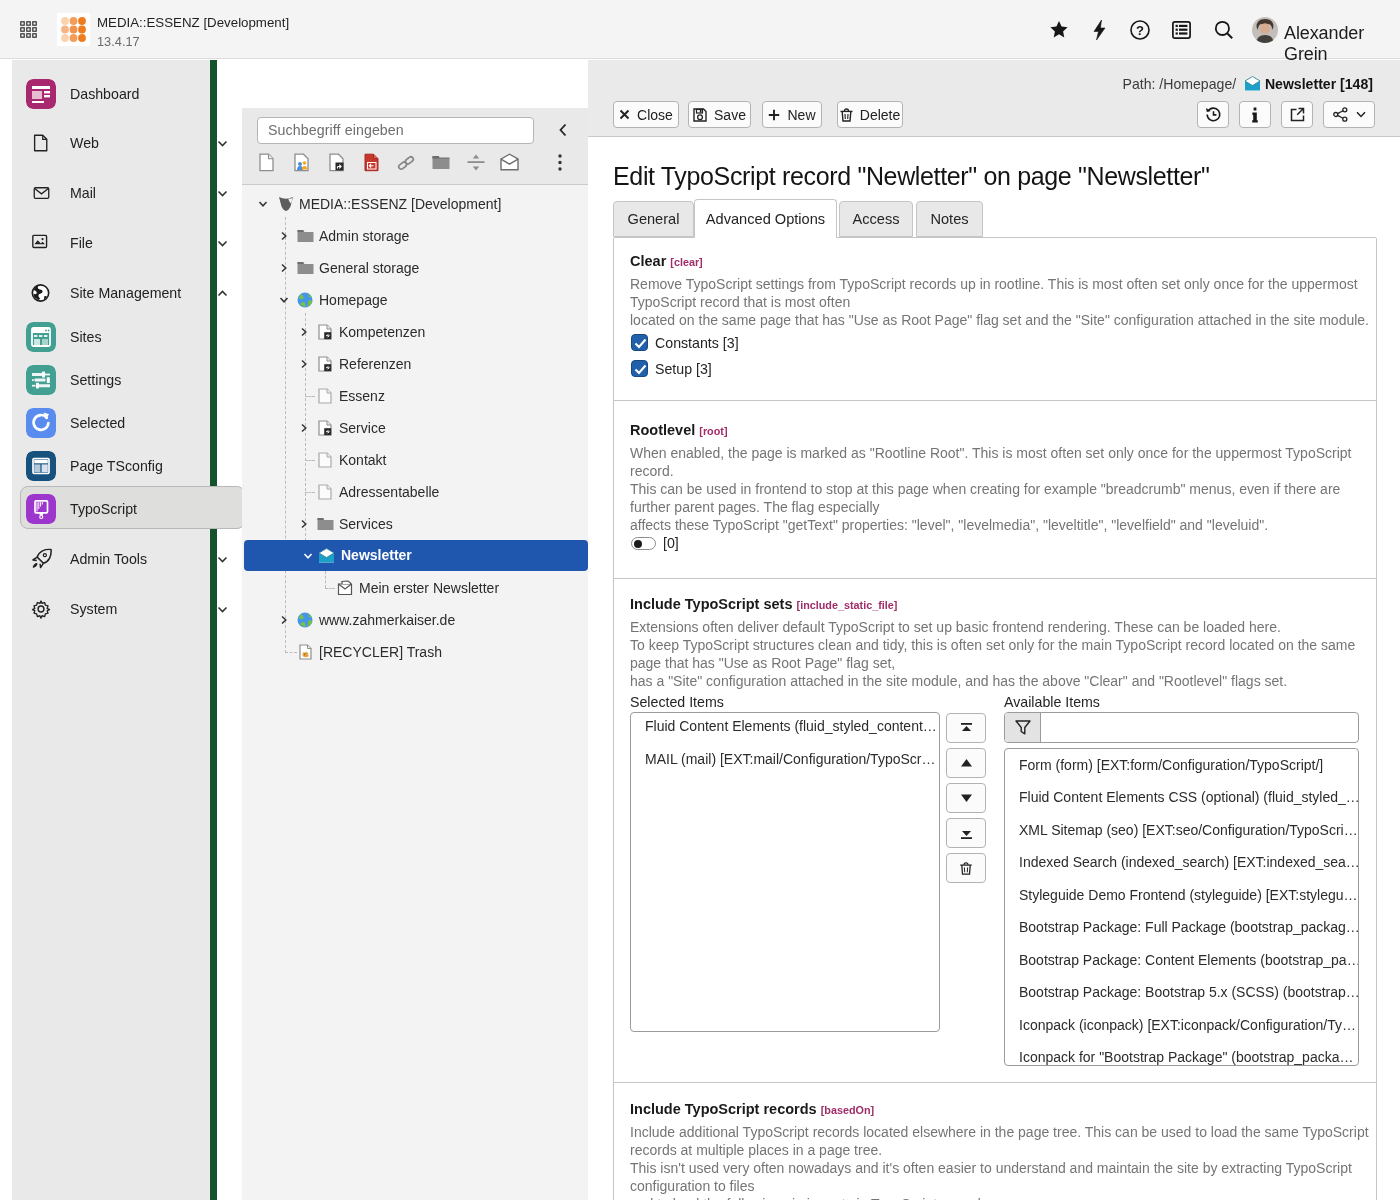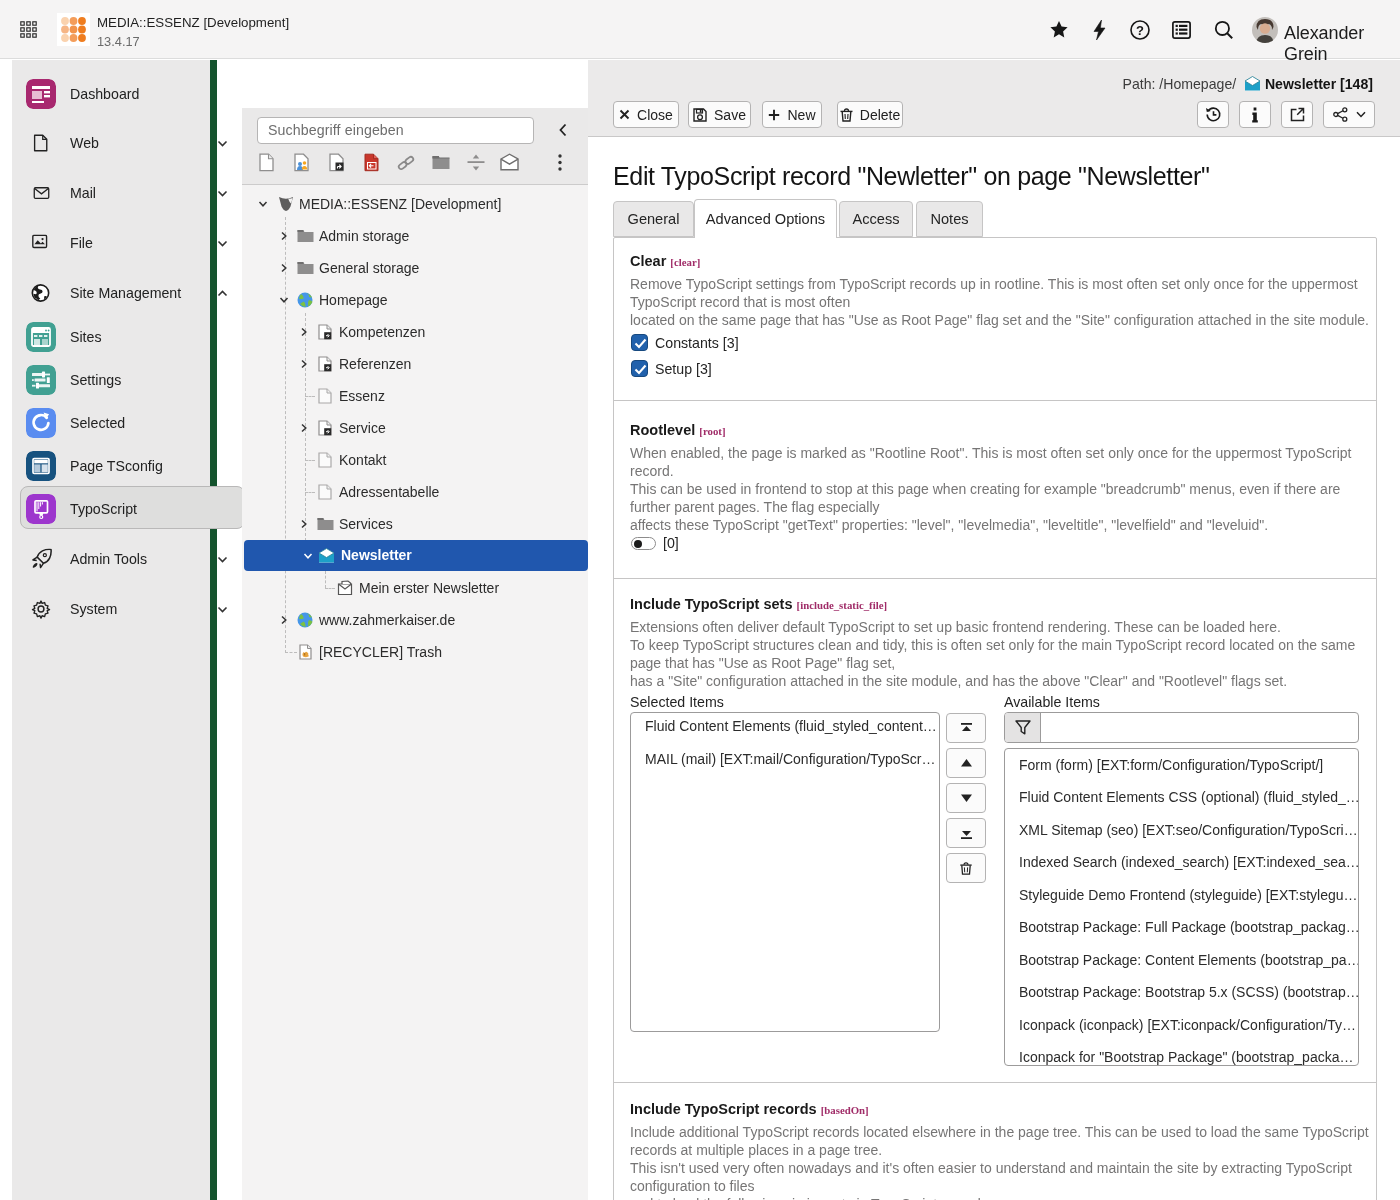--- a/index.html
+++ b/index.html
@@ -47,21 +47,21 @@
   .btn { position:absolute; top:41px; height:27px; background:#fbfbfb; border:1px solid #b4b3b3; border-radius:4px; display:flex; align-items:center; justify-content:center; gap:7px; font-size:14px; color:#222; }
   .ibtn { position:absolute; top:41px; height:27px; background:#fbfbfb; border:1px solid #b4b3b3; border-radius:4px; display:flex; align-items:center; justify-content:center; }
 
   #h1 { position:absolute; left:25px; top:102px; font-size:25px; font-weight:400; color:#141414; letter-spacing:-0.35px; white-space:nowrap; }
   .tab { position:absolute; top:141px; height:36px; background:#e9e8e8; border:1px solid #c6c5c5; border-radius:4px 4px 0 0; font-size:14.6px; color:#242424; display:flex; align-items:center; justify-content:center; }
   .tab.active { top:139px; height:39px; background:#fff; border-bottom:none; z-index:3; }
 
   #panel { position:absolute; left:25px; top:177px; width:764px; height:1100px; background:#fff; border:1px solid #c6c5c5; border-radius:2px; }
   .sep { position:absolute; left:0; width:762px; border-top:1px solid #c6c5c5; }
   .sect-title { position:absolute; left:16px; font-size:14.5px; font-weight:700; color:#1a1a1a; letter-spacing:0px; white-space:nowrap; }
-  .code { font-family:Liberation Serif, serif; font-weight:700; font-size:10.8px; color:#a02c68; letter-spacing:0; }
+  .code { font-family:Liberation Sans, sans-serif; font-weight:700; font-size:10.8px; color:#a02c68; letter-spacing:0; }
   .para { position:absolute; left:16px; font-size:14px; line-height:18px; color:#767575; letter-spacing:0px; white-space:nowrap; }
   .cbrow { position:absolute; left:17px; display:flex; align-items:center; gap:7px; font-size:14.2px; color:#242424; }
   .cb { width:17px; height:17px; background:#2161ac; border:1px solid #17497f; border-radius:4px; position:relative; }
   .lbl2 { position:absolute; font-size:14.2px; color:#242424; letter-spacing:0px; }
   .listbox { position:absolute; background:#fff; border:1px solid #9c9b9b; border-radius:4px; overflow:hidden; }
   .litem { position:absolute; left:14px; font-size:14px; color:#2b2b2b; white-space:nowrap; letter-spacing:0px; }
   .mbtn { position:absolute; left:357px; width:40px; height:30px; background:#fbfbfb; border:1px solid #b4b3b3; border-radius:4px; display:flex; align-items:center; justify-content:center; }
 </style>
 </head>
 <body>

